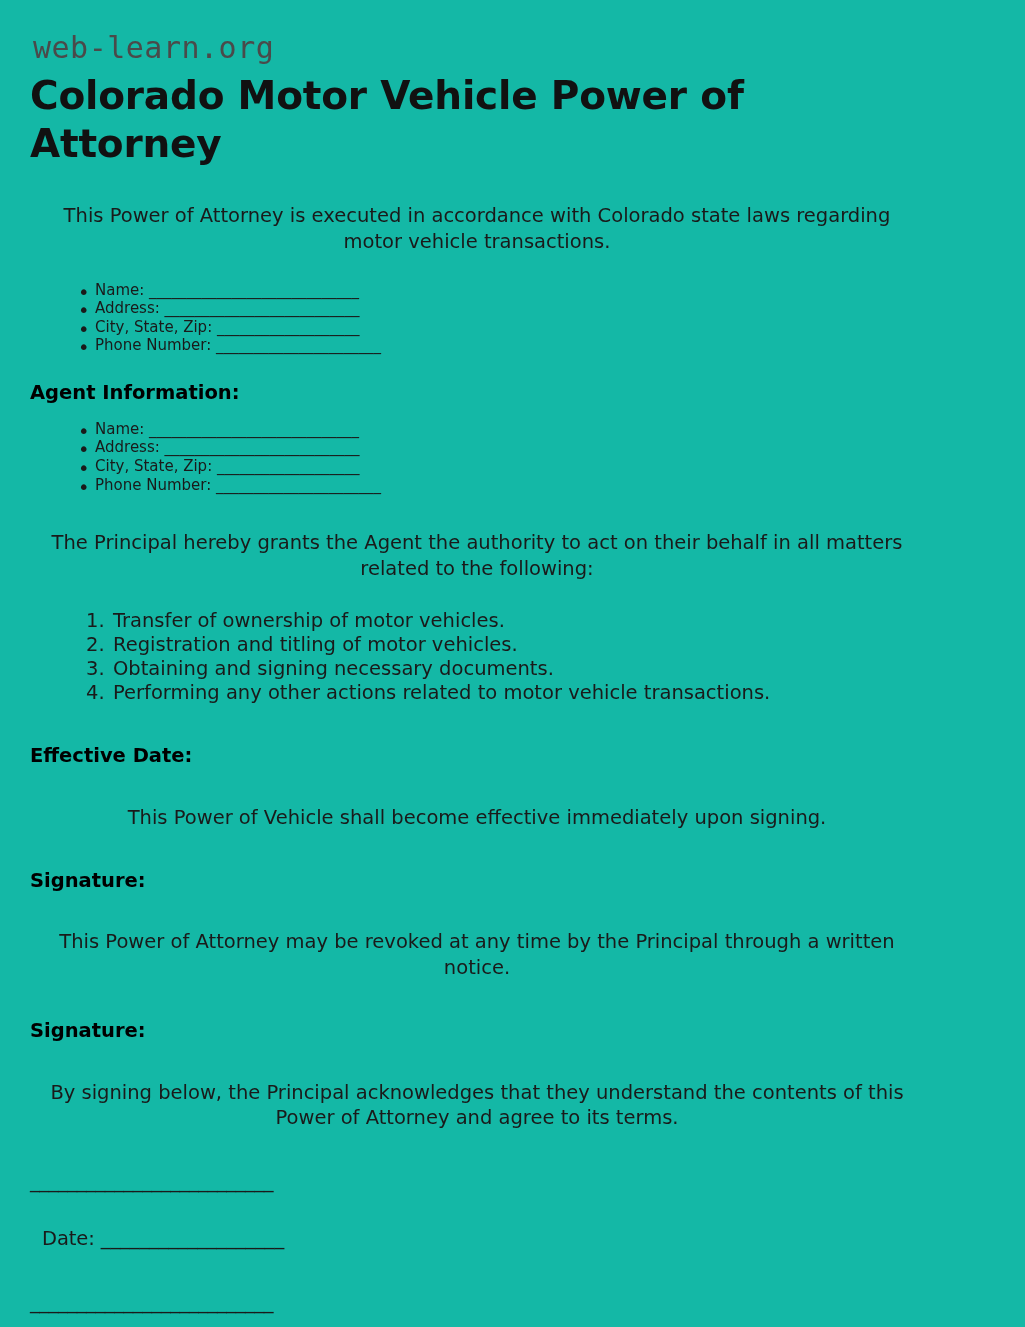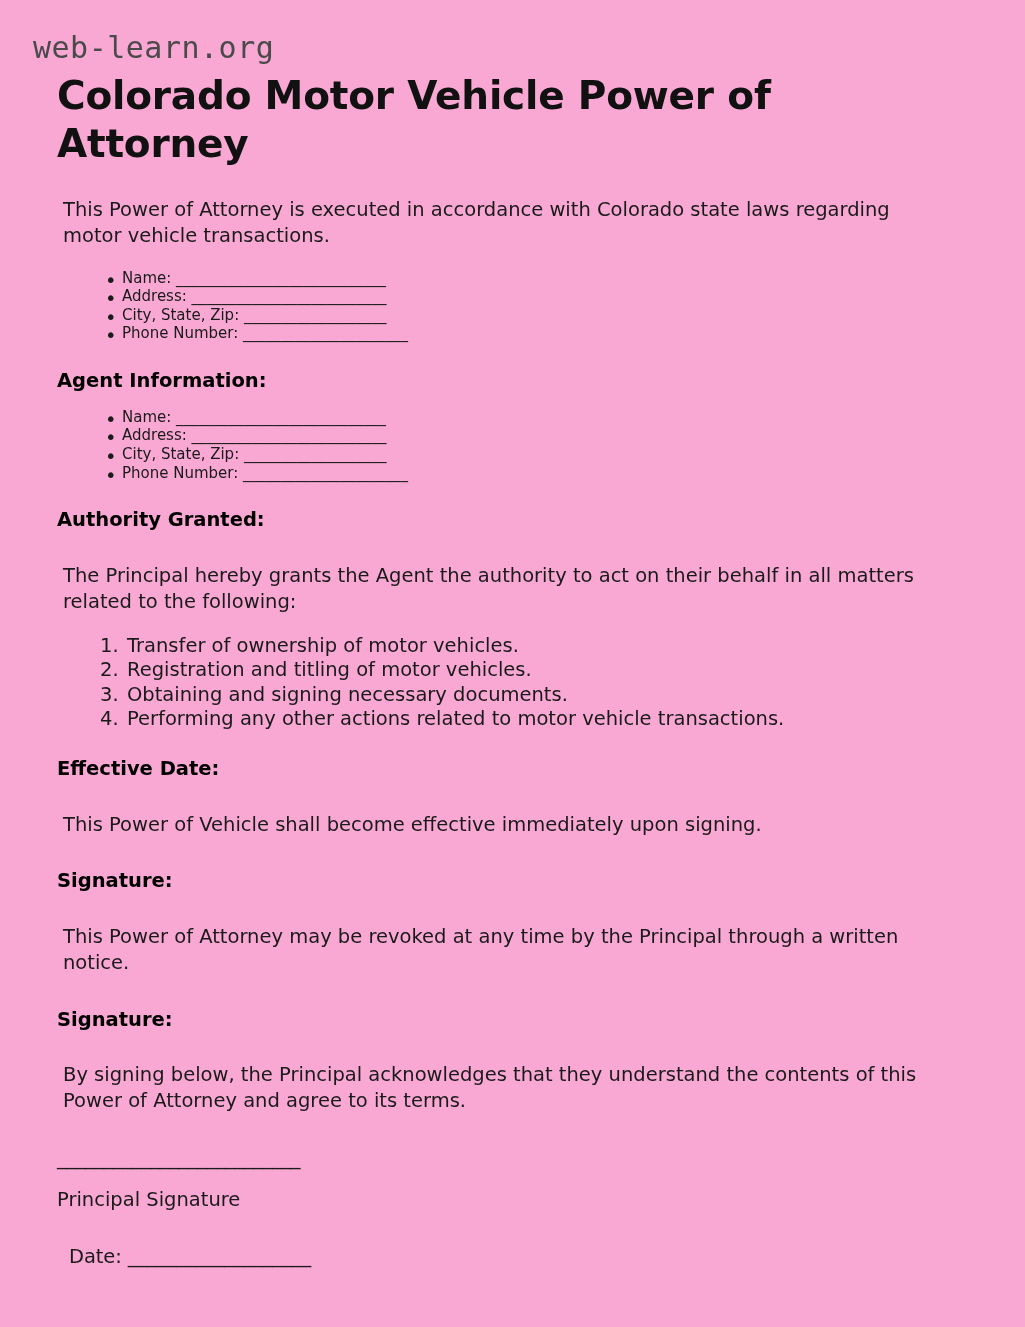--- a/index.html
+++ b/index.html
@@ -11,23 +11,23 @@
     width: 1025px;
     height: 1327px;
     overflow: hidden;
     font-family: "DejaVu Sans", sans-serif;
     color: #000000;
   }
   .page {
     position: relative;
     width: 1025px;
     height: 1327px;
-    background: #f9a8d4;
+    background: #14b8a6;
     box-sizing: border-box;
-    padding: 0 57px 0 57px;
+    padding: 0 57px 0 30px;
   }
 
   
   .site-mark {
     position: absolute;
     left: 33px;
     top: 33px;
     font-family: "DejaVu Sans Mono", monospace;
     font-size: 30px;
     line-height: 1.0;
@@ -44,26 +44,27 @@
     font-size: 39px;
     font-weight: bold;
     line-height: 1.22;
     letter-spacing: -0.2px;
     color: #111111;
     max-width: 760px;
   }
 
   
   .para {
-    margin: 6px;
+    margin: 12px;
     padding-top: 24px;
     font-size: 19.5px;
     line-height: 1.32;
     color: #1a1a1a;
     max-width: 870px;
+    text-align: center;
   }
   .section-heading {
     margin: 0;
     padding-top: 25px;
     font-size: 19.5px;
     font-weight: bold;
     line-height: 1.32;
     color: #000000;
   }
 
@@ -85,21 +86,21 @@
     content: "\2022";
     position: absolute;
     left: 0;
     top: 0;
     font-size: 19.5px;
     line-height: 1.24;
     color: #1a1a1a;
   }
 
   ol.numbered-list {
-    margin: 0;
+    margin: 13px;
     padding: 14px 0 0 43px;
     list-style: none;
     counter-reset: authitem;
   }
   ol.numbered-list > li {
     position: relative;
     counter-increment: authitem;
     font-size: 19.5px;
     line-height: 1.24;
     color: #1a1a1a;
@@ -162,21 +163,20 @@
 
   <h2 class="section-heading">Agent Information:</h2>
 
   <ul class="field-list">
     <li>Name: ____________________________</li>
     <li>Address: __________________________</li>
     <li>City, State, Zip: ___________________</li>
     <li>Phone Number: ______________________</li>
   </ul>
 
-  <h2 class="section-heading">Authority Granted:</h2>
 
   <p class="para">The Principal hereby grants the Agent the authority to act on their behalf in all matters related to the following:</p>
 
   <ol class="numbered-list">
     <li>Transfer of ownership of motor vehicles.</li>
     <li>Registration and titling of motor vehicles.</li>
     <li>Obtaining and signing necessary documents.</li>
     <li>Performing any other actions related to motor vehicle transactions.</li>
   </ol>
 
@@ -187,19 +187,18 @@
   <h2 class="section-heading">Signature:</h2>
 
   <p class="para">This Power of Attorney may be revoked at any time by the Principal through a written notice.</p>
 
   <h2 class="section-heading">Signature:</h2>
 
   <p class="para">By signing below, the Principal acknowledges that they understand the contents of this Power of Attorney and agree to its terms.</p>
 
   <p class="sig-rule">__________________________</p>
 
-  <p class="caption-line">Principal Signature</p>
 
   <p class="date-line">Date: ___________________</p>
 
   <p class="sig-rule">__________________________</p>
 
 </div>
 
 </body></html>

